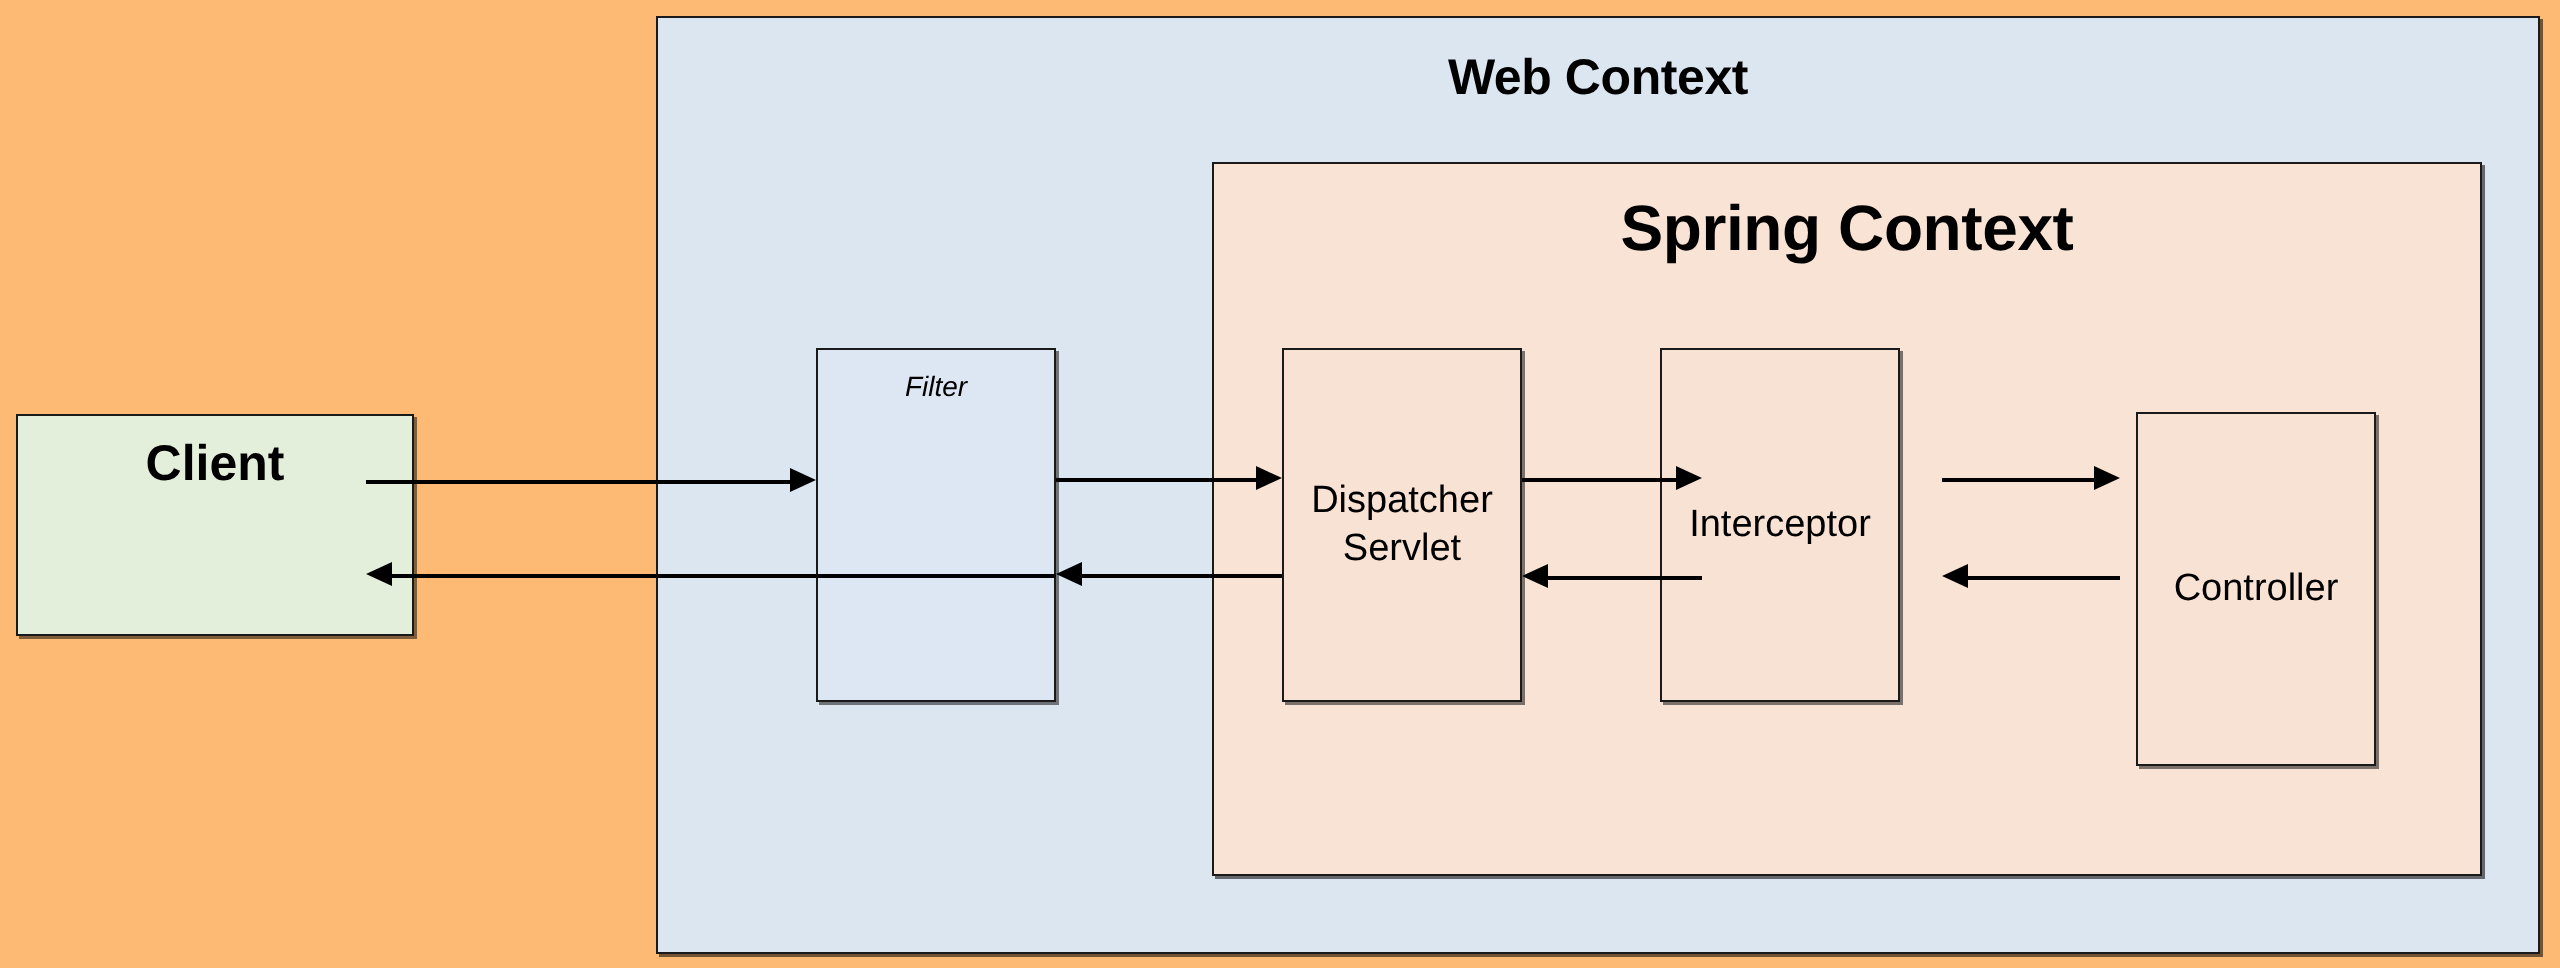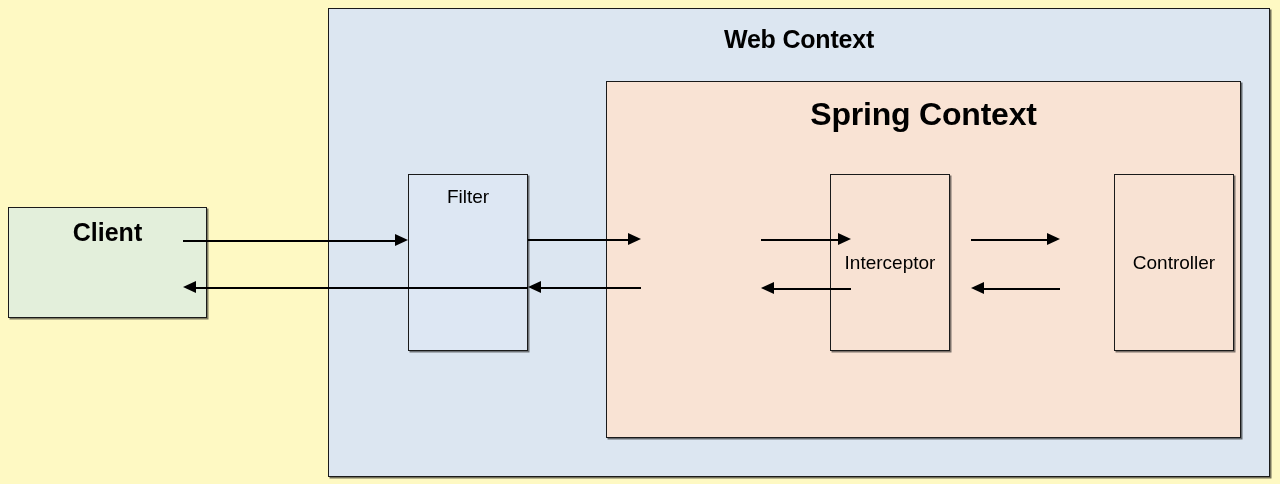--- a/index.html
+++ b/index.html
@@ -8,21 +8,21 @@
     background: #ffffff;
   }
   body {
     font-family: "Liberation Sans", sans-serif;
     -webkit-font-smoothing: antialiased;
   }
   #canvas {
     position: relative;
     width: 1280px;
     height: 484px;
-    background: #fef9c3;
+    background: #fdba74;
     overflow: hidden;
   }
   .box {
     position: absolute;
     box-sizing: border-box;
     border: 1.5px solid #1a1a1a;
     box-shadow: 1.5px 1.5px 0 rgba(0,0,0,0.55);
   }
   .ctx-title {
     position: absolute;
@@ -85,34 +85,35 @@
   }
   #filter-box {
     left: 408px;
     top: 174px;
     width: 120px;
     height: 177px;
     background: #dde7f3;
     align-items: flex-start;
   }
   #filter-box .label {
-    font-size: 19px;
+    font-size: 14px;
     padding-top: 10px;
+    font-style: italic;
   }
   .spring-node {
     background: #f8e2d3;
     align-items: center;
     top: 174px;
     height: 177px;
     width: 120px;
   }
   .spring-node .label { font-size: 19px; }
   #dispatcher-box { left: 641px; }
   #interceptor-box { left: 830px; }
-  #controller-box { left: 1114px; }
+  #controller-box { left: 1068px; margin-top: 32px; }
 
   
   .arrow-line {
     position: absolute;
     height: 0;
     border-top: 2.5px solid #000000;
   }
   .arrow-head {
     position: absolute;
     width: 0;
@@ -143,20 +144,24 @@
   </div>
 
   <div class="node" id="client-box">
     <div class="label">Client</div>
   </div>
 
   <div class="node" id="filter-box">
     <div class="label">Filter</div>
   </div>
 
+  <div class="node spring-node" id="dispatcher-box">
+    <div class="label">Dispatcher
+Servlet</div>
+  </div>
 
   <div class="node spring-node" id="interceptor-box">
     <div class="label">Interceptor</div>
   </div>
 
   <div class="node spring-node" id="controller-box">
     <div class="label">Controller</div>
   </div>
 
   <div class="arrow-line" style="left:183px; top:240px; width:212px;"></div>

